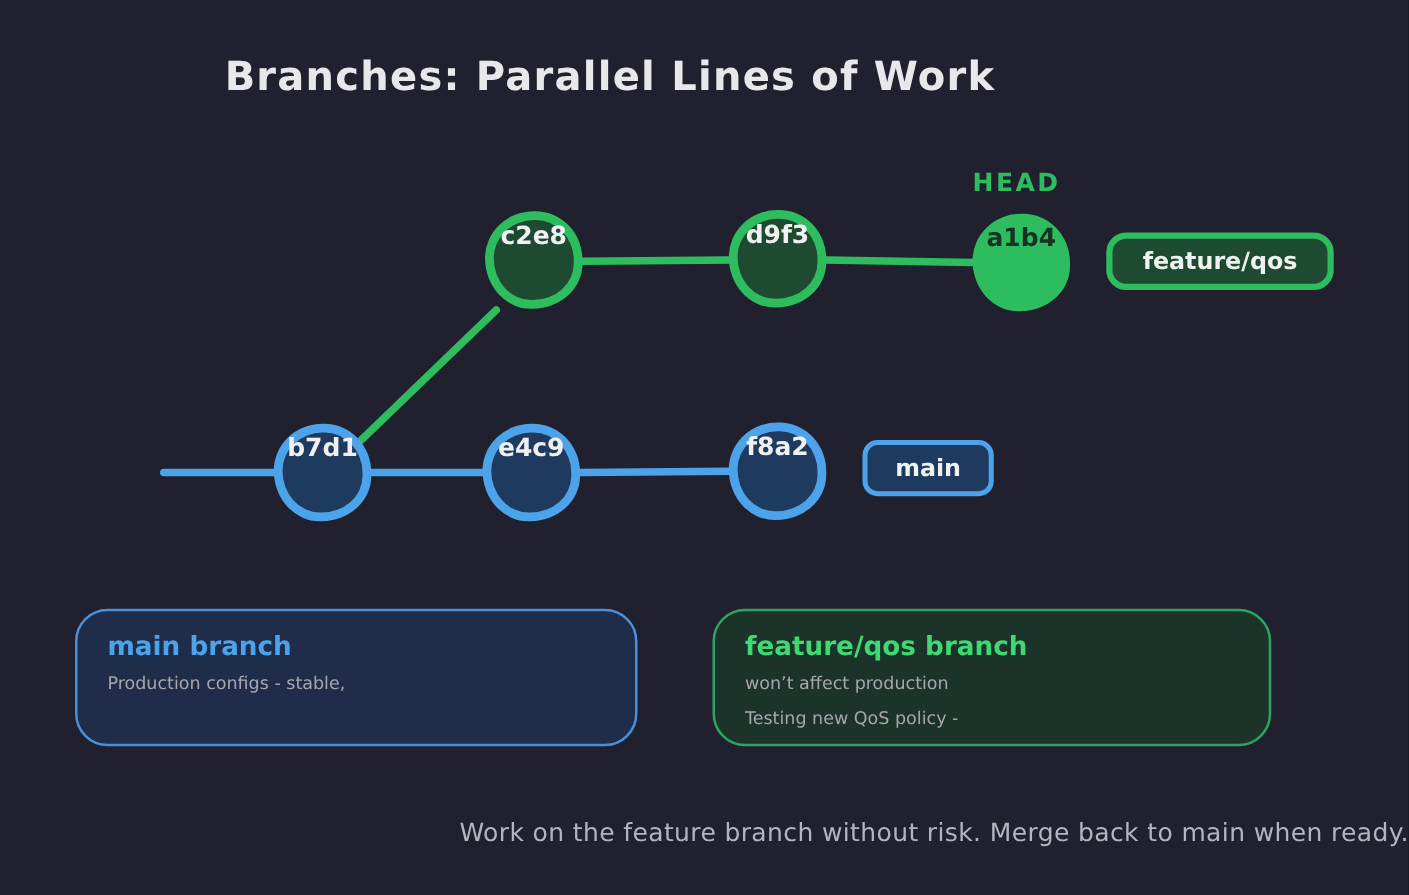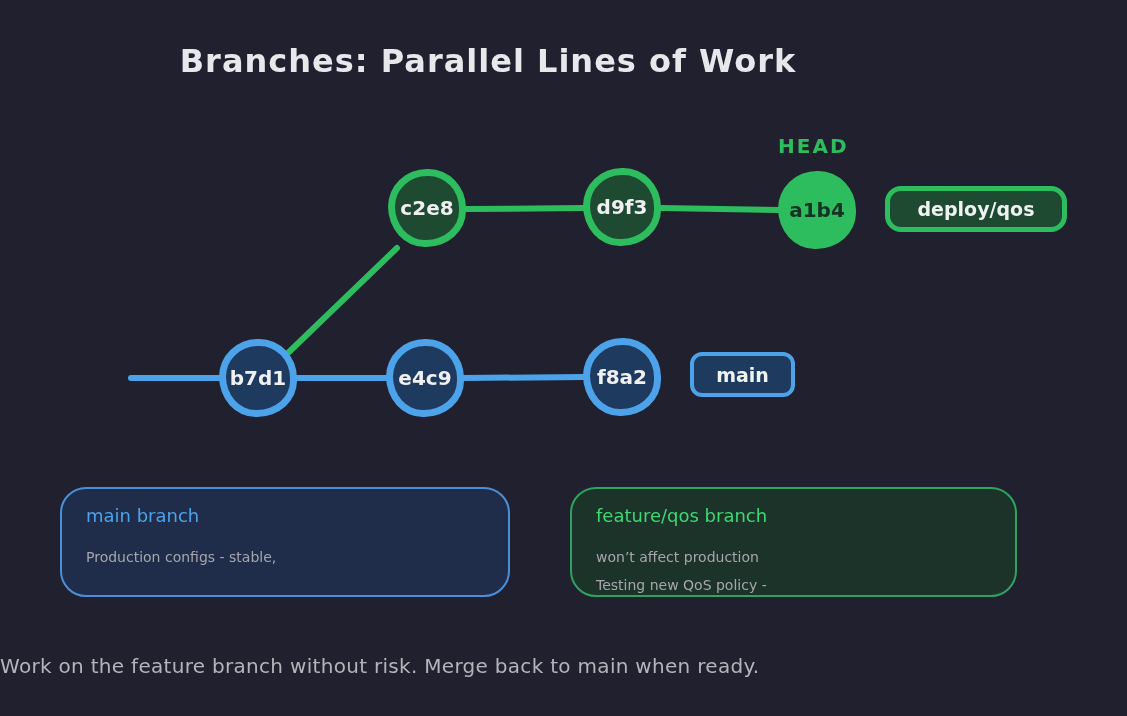--- a/index.html
+++ b/index.html
@@ -24,21 +24,21 @@
     letter-spacing: 1px;
     color: var(--title-text, #e8e8ec);
   }
 
   svg.connectors { position: absolute; left: 0; top: 0; }
 
   .node {
     position: absolute;
     width: 78px; height: 78px;
     border-radius: 51% 49% 52% 48% / 49% 51% 47% 53%;
-    display: flex; align-items: center; justify-content: center;
+    display: flex; align-items: flex-start; justify-content: center;
     font-size: 20px; font-weight: bold;
     color: #f0f0f2;
   }
   .node.main-node {
     border: 7px solid var(--main-branch-accent, #4da3ea);
     background: var(--main-node-fill, #1e3a5f);
   }
   .node.feature-node {
     border: 7px solid var(--feature-branch-accent, #2ebd5e);
     background: var(--feature-node-fill, #1d4a31);
@@ -87,35 +87,35 @@
     left: 60px; width: 450px;
     border: 2px solid #4a90d9;
     background: var(--main-box-fill, #1f2d4a);
   }
   .info-box.feature-box {
     left: 570px; width: 447px;
     border: 2px solid #2ea35f;
     background: var(--feature-box-fill, #1c3329);
   }
   .info-box .box-heading {
-    font-size: 18px; font-weight: normal;
-    margin-bottom: 17px;
+    font-size: 21px; font-weight: bold;
+    margin-bottom: 4px;
   }
   .main-box .box-heading { color: var(--main-branch-accent, #4da3ea); }
   .feature-box .box-heading { color: #3fd873; }
   .info-box .box-line {
     font-size: 14px;
     line-height: 28px;
     color: var(--body-text, #a6a6ae);
   }
 
   .footer {
     position: absolute;
     left: 0; top: 654px; width: 1127px;
-    text-align: left;
+    text-align: right;
     font-size: 20px;
     letter-spacing: 0.3px;
     color: #b4b4bc;
   }
 </style>
 </head>
 <body>
 
 <div class="canvas">
 
@@ -136,21 +136,21 @@
   <div class="node feature-node" style="left:583px; top:168px;">
     <span>d9f3</span>
   </div>
   <div class="node head-node" style="left:778px; top:171px;">
     <span>a1b4</span>
   </div>
 
   <div class="head-label">HEAD</div>
 
   <div class="pill feature-pill">
-    <span>deploy/qos</span>
+    <span>feature/qos</span>
   </div>
 
   <div class="node main-node" style="left:219px; top:339px;">
     <span>b7d1</span>
   </div>
   <div class="node main-node" style="left:386px; top:339px;">
     <span>e4c9</span>
   </div>
   <div class="node main-node" style="left:583px; top:338px;">
     <span>f8a2</span>

